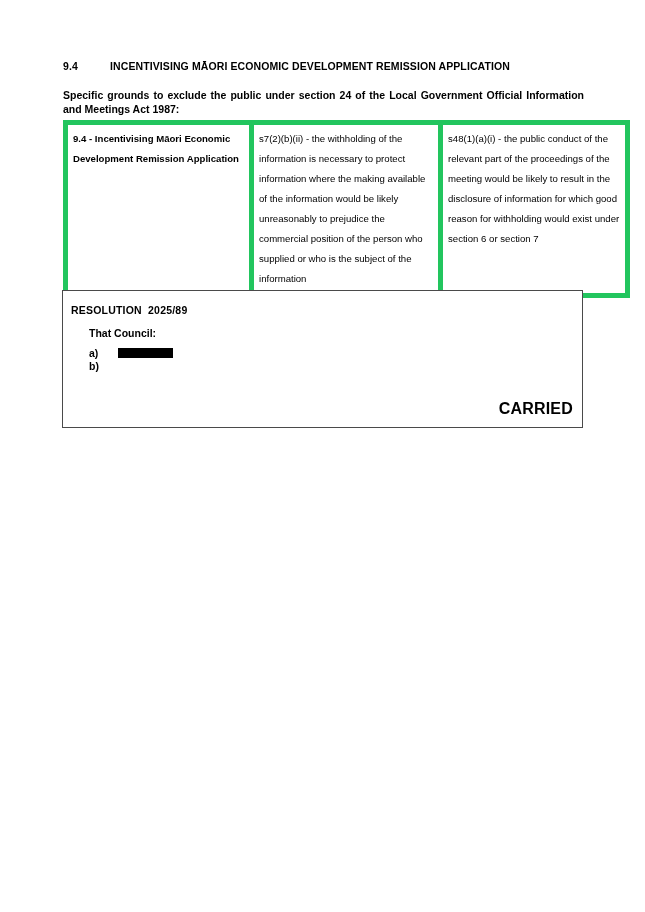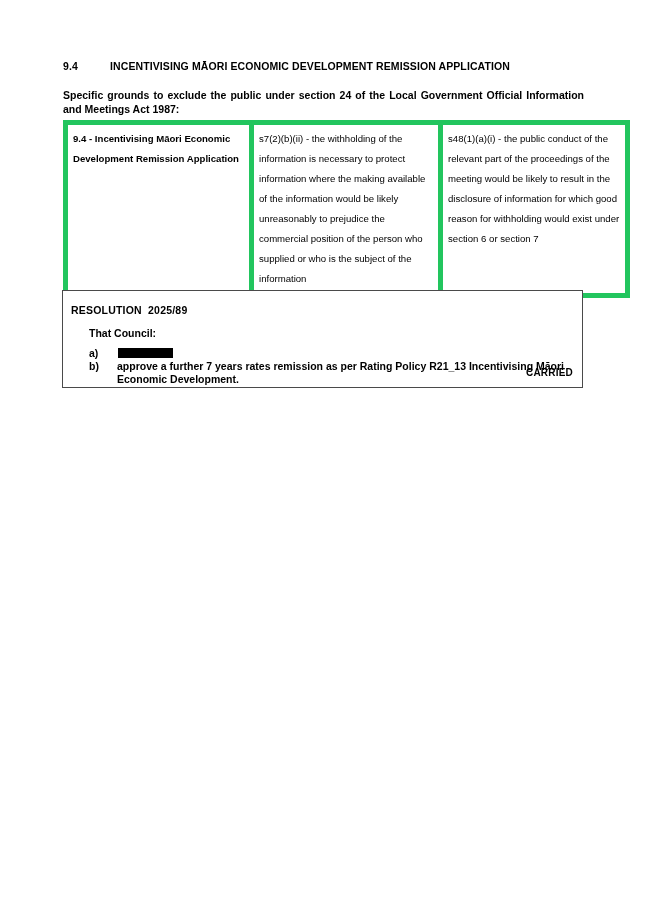--- a/index.html
+++ b/index.html
@@ -87,21 +87,21 @@
     line-height: 14px;
     white-space: nowrap;
   }
 
   
   .resolution-box {
     position: absolute;
     left: 62px;
     top: 290px;
     width: 521px;
-    height: 98px;
+    height: 138px;
     border: 1px solid #4a4a4a;
     box-sizing: border-box;
     background: #ffffff;
   }
   .res-title {
     position: absolute;
     left: 8px;
     top: 13px;
     font-size: 10.5px;
     font-weight: bold;
@@ -141,21 +141,21 @@
     width: 55px;
     height: 10px;
     background: #000000;
     vertical-align: -1px;
     margin-left: 1px;
   }
   .res-carried {
     position: absolute;
     right: 9px;
     bottom: 9px;
-    font-size: 10px;
+    font-size: 16px;
     font-weight: bold;
     letter-spacing: 0.2px;
   }
 </style>
 </head>
 <body>
 
 <div class="page">
 
   <div class="agenda-heading">
@@ -177,20 +177,20 @@
 
   <div class="resolution-box">
     <div class="res-title">RESOLUTION  2025/89</div>
     <div class="res-sub">That Council:</div>
 
     <div class="res-list">
       <div class="res-item">
         <span class="marker">a)</span><span class="redaction-bar"></span>
       </div>
       <div class="res-item">
-        <span class="marker">b)</span><span>approve a further 7 years rates remission as per Rating Policy R21_13 Incentivising Māori Economic Development.</span>
+        <span class="marker">b)</span>
       </div>
     </div>
 
     <div class="res-carried">CARRIED</div>
   </div>
 
 </div>
 
 </body></html>

